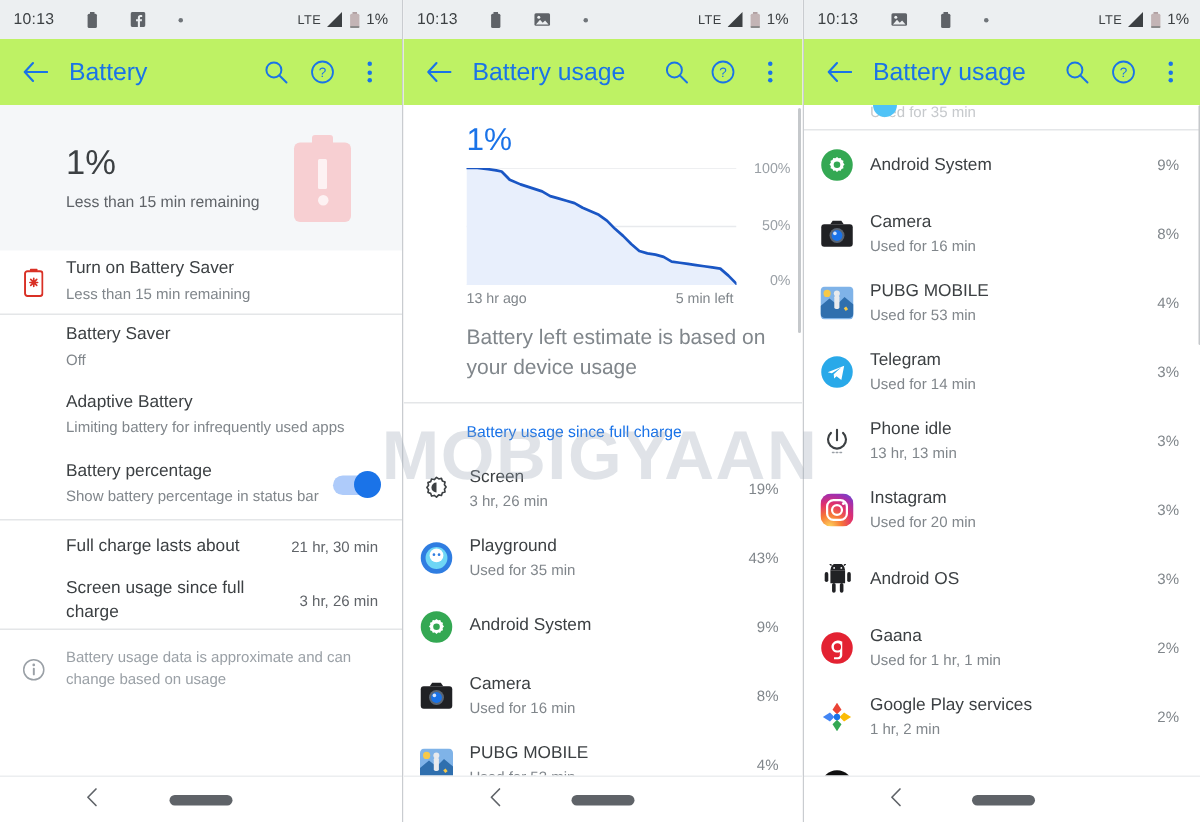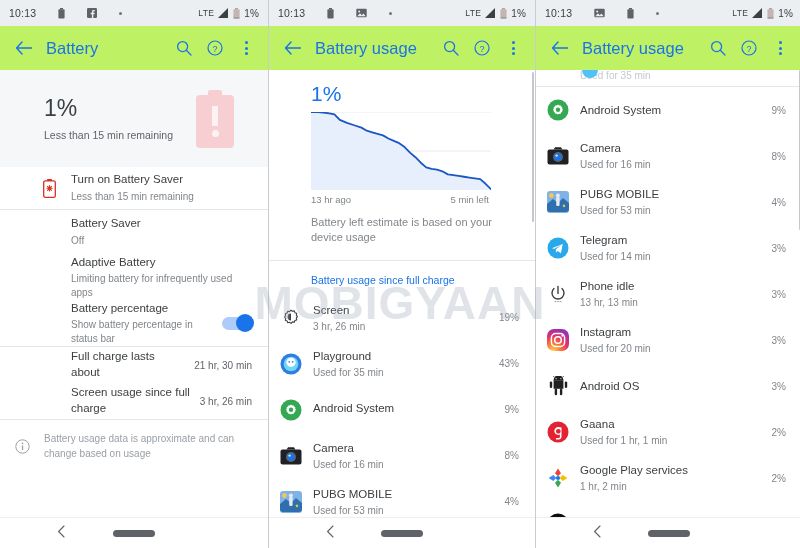--- a/index.html
+++ b/index.html
@@ -57,21 +57,20 @@
   .hero-sub{font-size:10.5px;color:#5f6368;}
   .batt-glyph{width:38px;height:58px;position:relative;margin-right:12px;}
   .batt-cap{position:absolute;top:0;left:12px;width:14px;height:6px;background:#f7cfd2;border-radius:2px 2px 0 0;}
   .batt-body{position:absolute;top:5px;left:0;width:38px;height:53px;background:#f7cfd2;border-radius:4px;}
   .batt-excl{position:absolute;top:16px;left:16px;width:6px;height:20px;background:#fdf2f3;border-radius:1px;}
   .batt-pt{position:absolute;top:40px;left:15.5px;width:7px;height:7px;border-radius:50%;background:#fdf2f3;}
 
   .row{
     display:flex;align-items:center;padding:0 16px 0 0;box-sizing:border-box;
     position:relative;
-    margin-left:27px;
   }
   .row-ico{width:44px;min-width:44px;display:flex;align-items:center;justify-content:center;}
   .row-main{flex:1;min-width:0;}
   .row-t{font-size:11.5px;color:#3c4043;line-height:1.35;}
   .row-s{font-size:10px;color:#80868b;line-height:1.35;margin-top:2px;}
   .row-v{font-size:10px;color:#5f6368;margin-left:8px;white-space:nowrap;}
   .hr{height:1px;background:#e4e6e8;margin:0;}
 
   .p1-saver{height:42px;}
   .p1-item{height:44px;padding-left:44px;}
@@ -88,21 +87,21 @@
 
   
   .chart-card{padding:12px 0 0 0;background:#fff;}
   .chart-pct{font-size:21px;color:#1a73e8;padding-left:42px;margin-bottom:6px;}
   .chart-wrap{position:relative;height:78px;margin:0 0 0 0;padding-left:42px;padding-right:44px;}
   .chart-svg{display:block;width:100%;height:78px;}
   .chart-ylabs{position:absolute;right:4px;top:0;height:78px;width:40px;}
   .chart-ylabs span{position:absolute;font-size:9.5px;color:#9aa0a6;right:4px;}
   .chart-xlabs{display:flex;justify-content:space-between;padding:4px 46px 0 42px;}
   .chart-xlabs span{font-size:9.5px;color:#80868b;}
-  .chart-foot{font-size:11px;color:#80868b;padding:10px 18px 0 42px;line-height:1.4;}
+  .chart-foot{font-size:14px;color:#80868b;padding:10px 18px 0 42px;line-height:1.4;}
 
   .link-head{font-size:10.5px;color:#1a73e8;padding:13px 0 9px 42px;}
 
   .applist .arow{display:flex;align-items:center;height:46px;padding-right:16px;}
   .arow .ai{width:44px;min-width:44px;display:flex;align-items:center;justify-content:center;}
   .arow .am{flex:1;min-width:0;}
   .arow .at{font-size:11.5px;color:#3c4043;line-height:1.3;}
   .arow .as{font-size:10px;color:#80868b;line-height:1.3;margin-top:2px;}
   .arow .av{font-size:10px;color:#80868b;white-space:nowrap;margin-left:10px;}
 
@@ -368,20 +367,25 @@
       <div class="chart-card">
         <div class="chart-pct">1%</div>
         <div class="chart-wrap">
           <svg class="chart-svg" id="chart-svg" viewBox="0 0 180 78" preserveAspectRatio="none">
               <line x1="0" x2="180" y1="0" y2="0" stroke="#e8eaed" stroke-width="1" vector-effect="non-scaling-stroke"></line>
               <line x1="0" x2="180" y1="39" y2="39" stroke="#e8eaed" stroke-width="1" vector-effect="non-scaling-stroke"></line>
               <line x1="0" x2="180" y1="78" y2="78" stroke="#e8eaed" stroke-width="1" vector-effect="non-scaling-stroke"></line>
               <path d="M0.00 0.00 L7.20 0.00 L14.40 0.78 L19.80 1.56 L23.40 2.34 L28.80 7.80 L36.00 10.92 L43.20 13.26 L50.40 15.60 L55.80 18.72 L61.20 20.28 L66.60 21.84 L72.00 23.40 L77.40 26.52 L82.80 28.86 L88.20 31.20 L93.60 35.10 L99.00 40.56 L104.40 45.24 L109.80 50.70 L115.20 55.38 L120.60 56.94 L126.00 57.72 L131.40 59.28 L136.80 62.40 L142.20 63.18 L147.60 63.96 L153.00 64.74 L158.40 65.52 L163.80 66.30 L169.20 67.08 L174.60 71.76 L180.00 77.22 L180 78 L0 78 Z" fill="#e8effc"></path>
               <path d="M0.00 0.00 L7.20 0.00 L14.40 0.78 L19.80 1.56 L23.40 2.34 L28.80 7.80 L36.00 10.92 L43.20 13.26 L50.40 15.60 L55.80 18.72 L61.20 20.28 L66.60 21.84 L72.00 23.40 L77.40 26.52 L82.80 28.86 L88.20 31.20 L93.60 35.10 L99.00 40.56 L104.40 45.24 L109.80 50.70 L115.20 55.38 L120.60 56.94 L126.00 57.72 L131.40 59.28 L136.80 62.40 L142.20 63.18 L147.60 63.96 L153.00 64.74 L158.40 65.52 L163.80 66.30 L169.20 67.08 L174.60 71.76 L180.00 77.22" fill="none" stroke="#1a56c4" stroke-width="1.8" vector-effect="non-scaling-stroke" stroke-linejoin="round" stroke-linecap="round"></path>
             </svg>
+          <div class="chart-ylabs">
+            <span style="top:-5px;">100%</span>
+            <span style="top:33px;">50%</span>
+            <span style="top:70px;">0%</span>
+          </div>
         </div>
         <div class="chart-xlabs">
           <span>13 hr ago</span>
           <span>5 min left</span>
         </div>
         <div class="chart-foot">Battery left estimate is based on your device usage</div>
       </div>
 
       <div class="hr" style="margin-top:14px;"></div>
 

